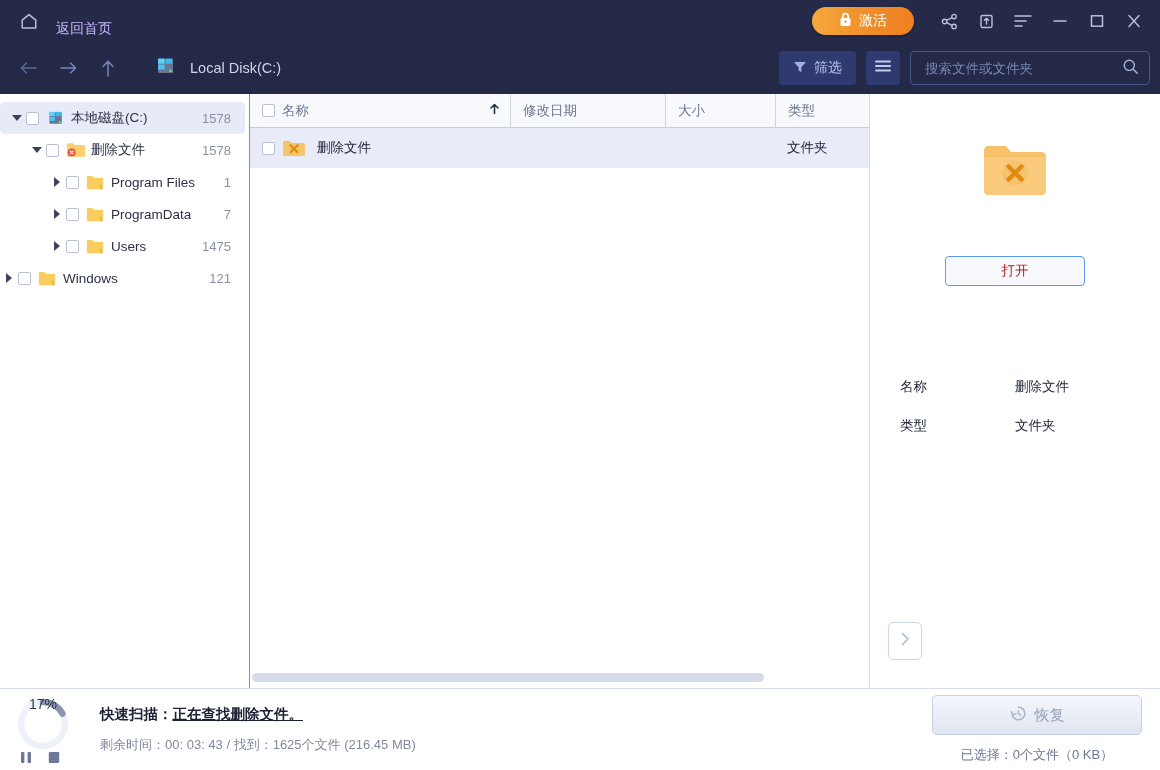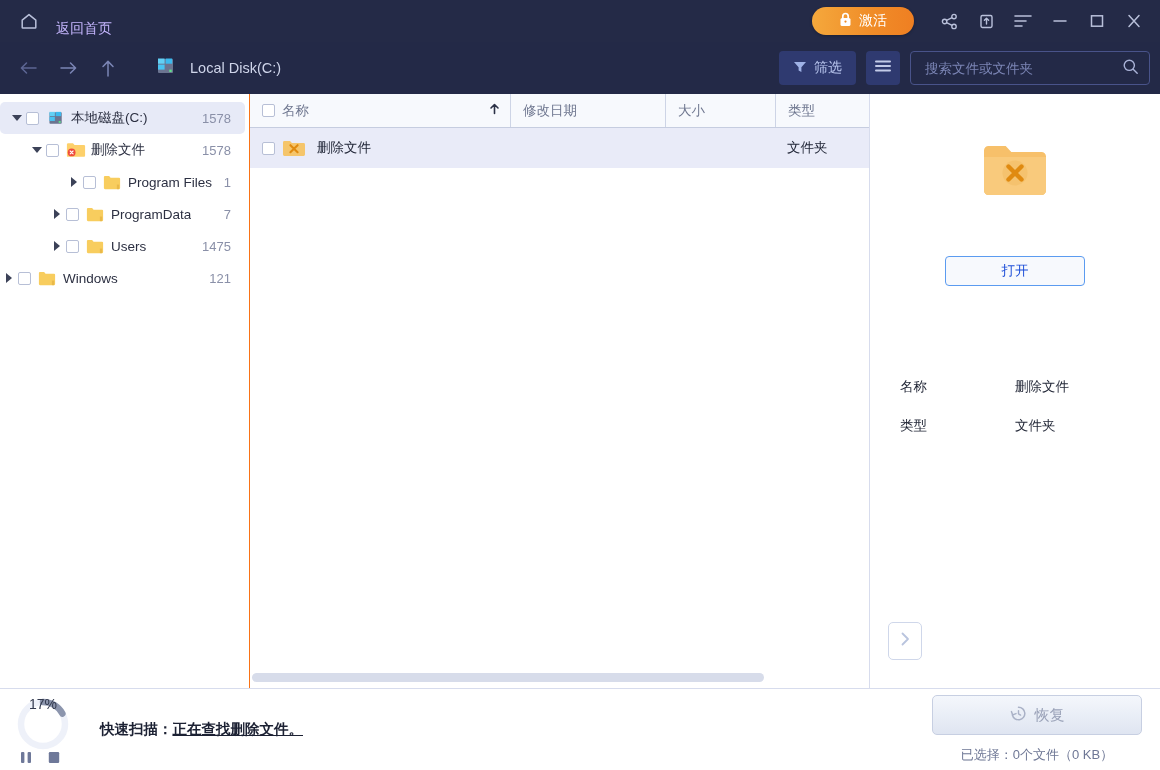--- a/index.html
+++ b/index.html
@@ -106,21 +106,21 @@
     position: absolute; left: 0; bottom: 6px; height: 9px; width: 100%; padding: 0 2px;
   }
   .hscroll-thumb { height: 9px; width: 512px; background: #d7dcea; border-radius: 5px; cursor: pointer; }
 
   
   .preview { width: 290px; flex: 0 0 290px; background: #fff; display: flex; flex-direction: column; position: relative; }
   .pv-icon-area { padding-top: 48px; display: flex; justify-content: center; }
   .pv-open-wrap { display: flex; justify-content: center; margin-top: 52px; }
   .pv-open {
     width: 140px; height: 30px; border: 1px solid #5b9bf0; border-radius: 4px;
-    background: #f7f9fd; color: #1d4ed8; font-size: 13.5px; cursor: pointer;
+    background: #f7f9fd; color: #b91c1c; font-size: 13.5px; cursor: pointer;
     display: flex; align-items: center; justify-content: center; font-family: inherit;
   }
   .pv-details { margin-top: 92px; padding-left: 30px; font-size: 13.5px; color: #1f2434; }
   .pv-drow { display: flex; margin-bottom: 21px; }
   .pv-key { width: 115px; flex: 0 0 115px; }
   .pv-collapse {
     position: absolute; left: 18px; bottom: 28px; width: 34px; height: 38px;
     border: 1px solid #cfd7ea; border-radius: 5px; display: flex; align-items: center;
     justify-content: center; cursor: pointer; background: #fff;
   }
@@ -305,21 +305,21 @@
           <span class="tree-icon">
             <svg width="20" height="18" viewBox="0 0 22 19" fill="none">
               <path d="M1 3.2A1.3 1.3 0 0 1 2.3 2h5.4l1.7 1.9h10.3A1.3 1.3 0 0 1 21 5.2v10.3A1.3 1.3 0 0 1 19.7 17H2.3A1.3 1.3 0 0 1 1 15.7V3.2z" fill="#fdd06a"></path>
               <circle cx="6.2" cy="12.2" r="4.3" fill="#ef4b3c"></circle>
               <path d="M4.6 10.6l3.2 3.2M7.8 10.6l-3.2 3.2" stroke="#fff" stroke-width="1.2" stroke-linecap="round"></path>
             </svg>
           </span>
           <span class="tree-label">删除文件</span>
           <span class="tree-count">1578</span>
         </div>
-        <div class="tree-row" style="padding-left: 65px;">
+        <div class="tree-row" style="padding-left: 48px;">
           <span class="tw">
             <span class="caret-r"></span>
           </span>
           <span class="cbox"></span>
           <span class="tree-icon">
             <svg width="18" height="17" viewBox="0 0 20 18" fill="none">
               <path d="M1 3A1.2 1.2 0 0 1 2.2 1.8h4.6L8.4 3.6h9.4A1.2 1.2 0 0 1 19 4.8v10.4A1.2 1.2 0 0 1 17.8 16.4H2.2A1.2 1.2 0 0 1 1 15.2V3z" fill="#f8cd5e"></path>
               <path d="M15.4 11.3h2.6v5.1h-2.6z" fill="#e9b949"></path>
             </svg>
           </span>
@@ -471,20 +471,21 @@
             <rect x="0.8" y="1" width="10.4" height="11" rx="1.2" fill="#6e7899"></rect>
           </svg>
         </span>
       </div>
     </div>
 
     <div class="status-text">
       <div class="status-main">
         <span>快速扫描：</span><u>正在查找删除文件。</u>
       </div>
+      <div class="status-sub">剩余时间：00: 03: 43 / 找到：1625个文件 (216.45 MB)</div>
     </div>
 
     <div class="status-right">
       <button class="recover-btn">
         <span>
           <svg width="17" height="17" viewBox="0 0 17 17" fill="none">
             <path d="M8.5 2.2a6.3 6.3 0 1 1-6.1 7.8" stroke="#a9b1c6" stroke-width="1.5" fill="none" stroke-linecap="round"></path>
             <path d="M1.4 6.6l1.3 3.3 3.3-1.3" stroke="#a9b1c6" stroke-width="1.5" fill="none" stroke-linecap="round" stroke-linejoin="round"></path>
             <path d="M8.5 5.6v3.2l2.1 1.3" stroke="#a9b1c6" stroke-width="1.4" stroke-linecap="round" stroke-linejoin="round"></path>
           </svg>

